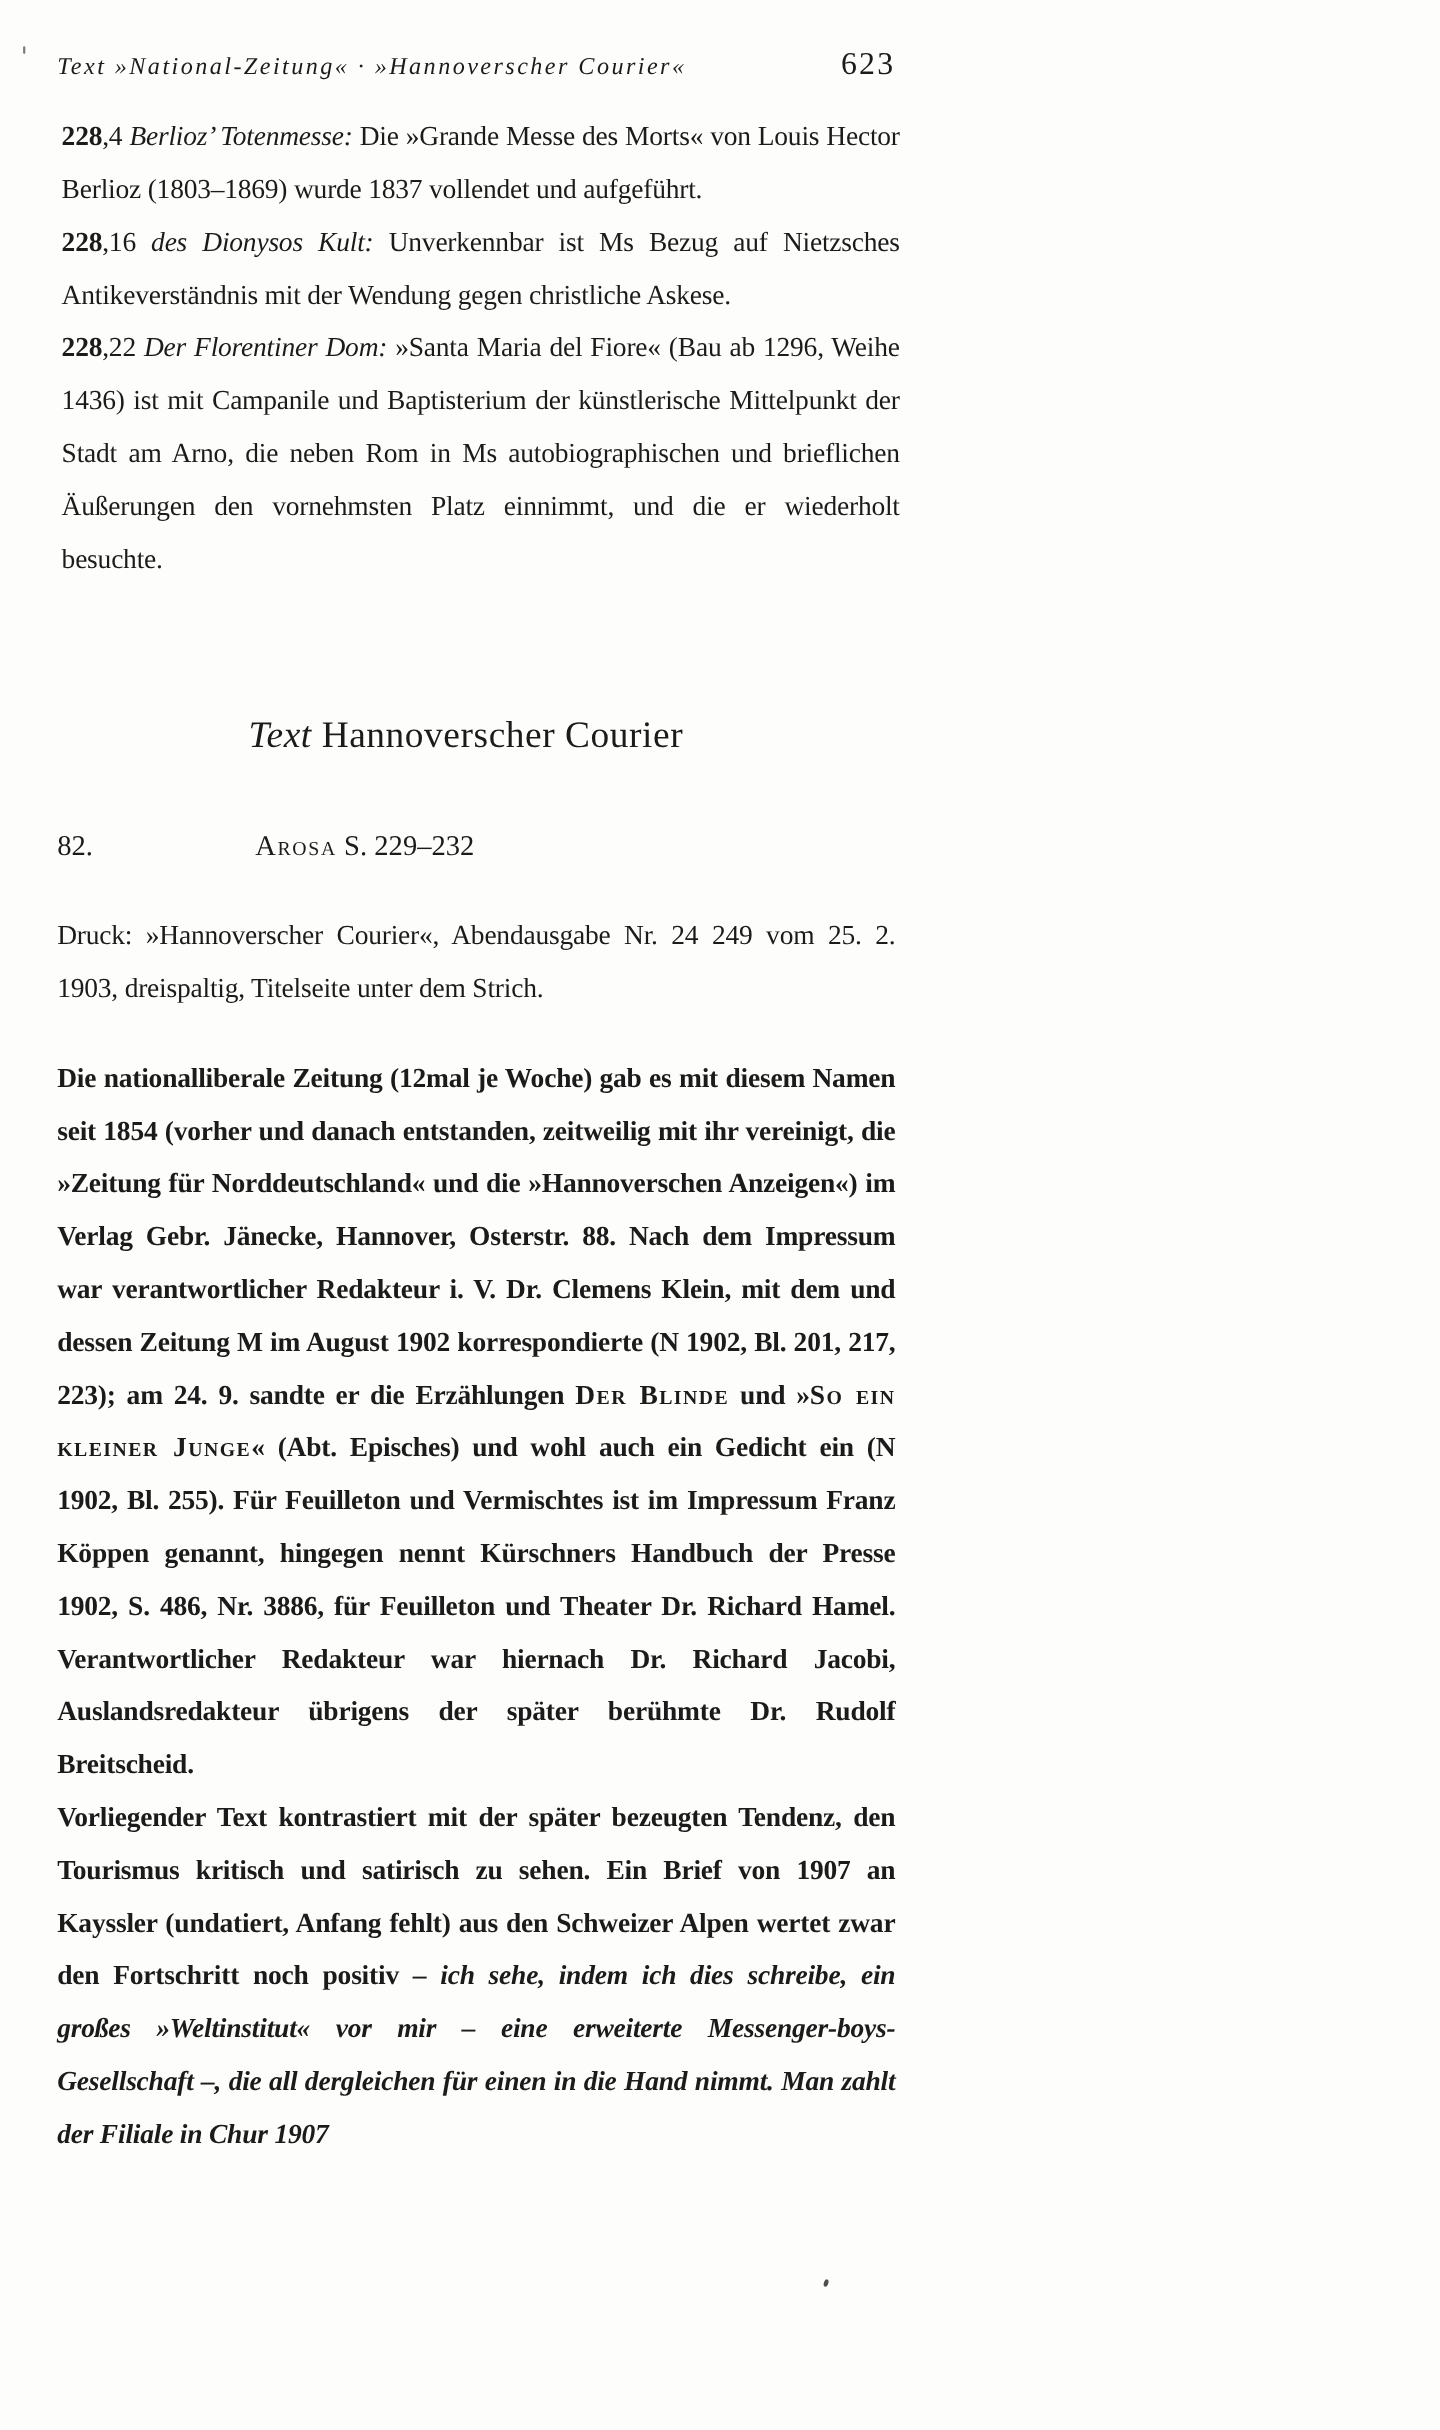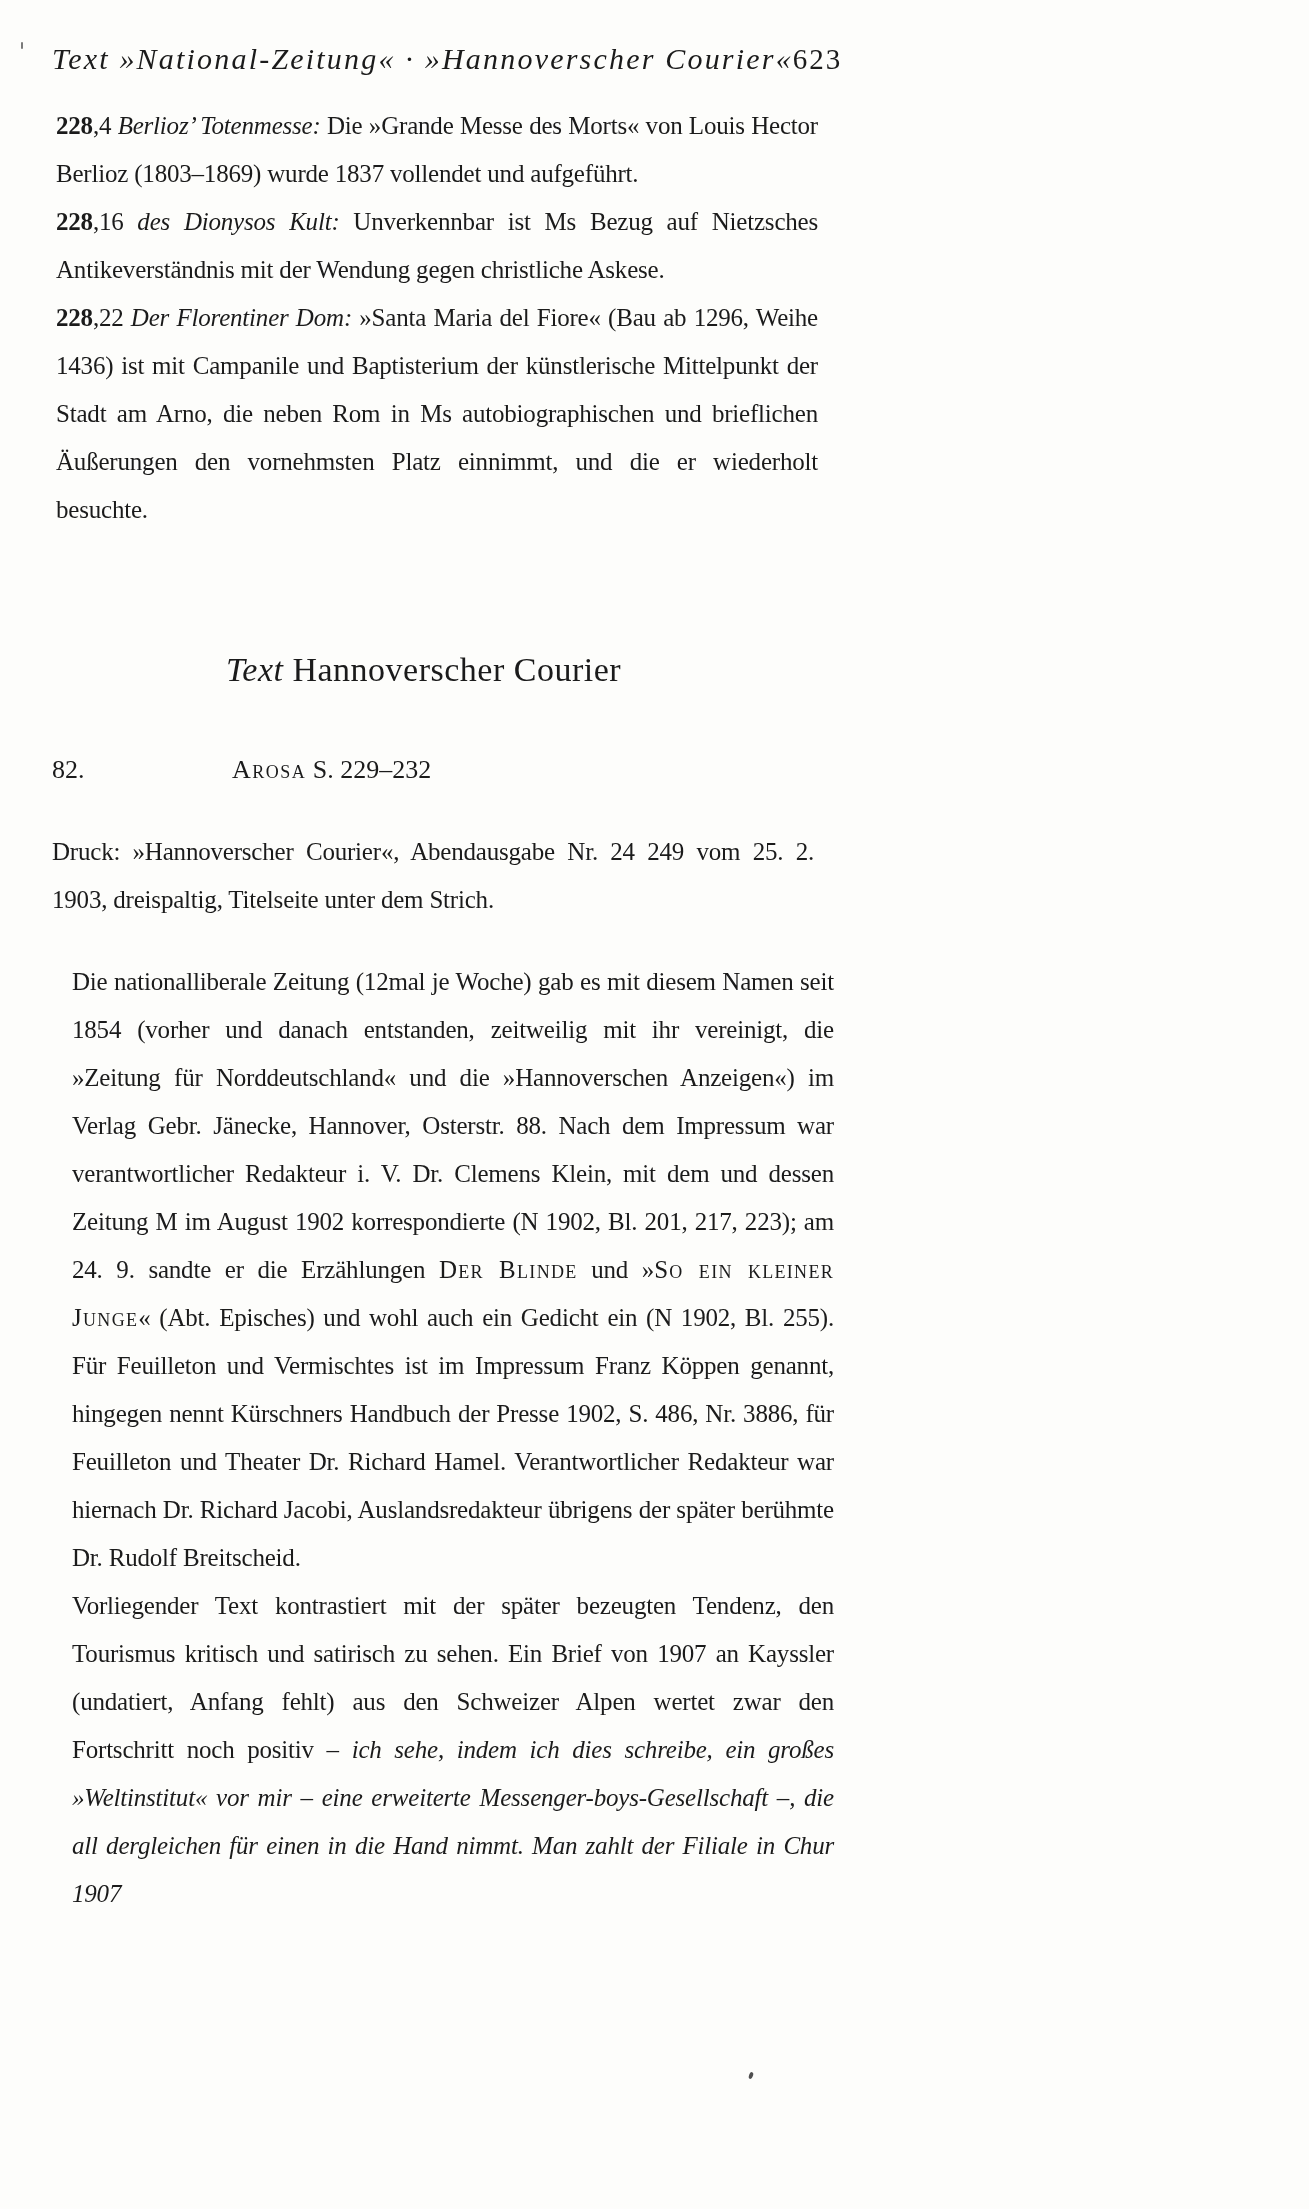--- a/index.html
+++ b/index.html
@@ -19,21 +19,21 @@
   
   .running-head {
     display: flex;
     justify-content: space-between;
     align-items: baseline;
     width: 762px;
     margin: 42px 0 0 52px;
   }
   .head-title {
     font-style: italic;
-    font-size: 30px;
+    font-size: 22px;
     letter-spacing: 2.2px;
     white-space: nowrap;
   }
   .head-page {
     font-size: 29px;
     letter-spacing: 2px;
   }
   
   .apparatus {
     margin: 26px 0 0 56px;
@@ -72,21 +72,22 @@
     width: 180px;
     flex: 0 0 180px;
   }
   .item-title .seg-sc { letter-spacing: 1.5px; }
   .druck {
     margin: 40px 16px 0 52px;
     width: 762px;
   }
   .body-para {
     width: 762px;
-    margin-left: 72px;
+    margin-left: 52px;
+    font-weight: bold;
   }
   .body-para.first { margin-top: 34px; }
   
   .artifact-tick {
     position: absolute;
     left: 21px;
     top: 42px;
     width: 2px;
     height: 7px;
     background: #7a7a7a;

